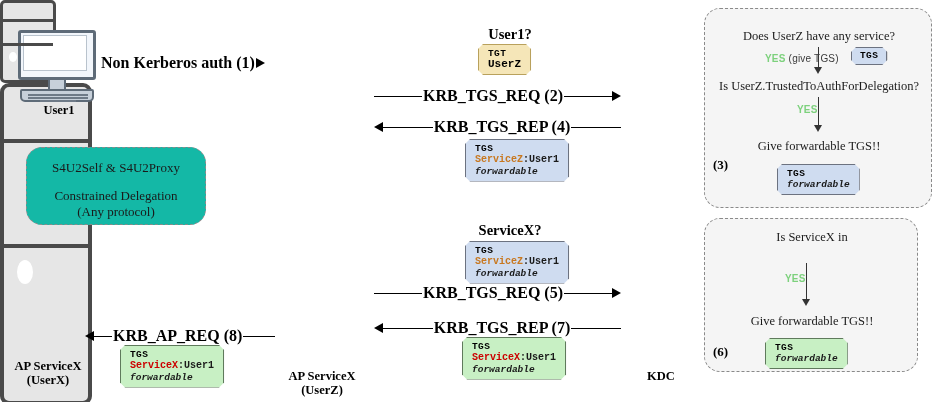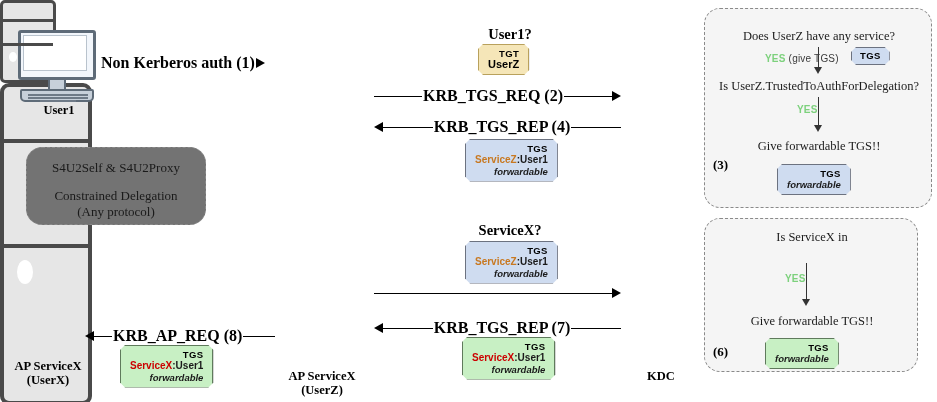--- a/index.html
+++ b/index.html
@@ -111,22 +111,22 @@
     border-top: 5px solid transparent;
     border-bottom: 5px solid transparent;
     flex: 0 0 auto;
   }
   .arrowhead.right { border-left: 9px solid #000; }
   .arrowhead.left  { border-right: 9px solid #000; }
 
   
   .ticket {
     position: relative;
-    text-align: right;
-    font-family: Liberation Sans, sans-serif;
+    text-align: left;
+    font-family: Liberation Mono, monospace;
     padding: 3px 9px 4px 9px;
     box-sizing: border-box;
     border: 1.4px solid #6c7280;
     background: #cfdcf0;
     
     clip-path: polygon(5px 0, calc(100% - 5px) 0, 100% 5px, 100% calc(100% - 5px),
                        calc(100% - 5px) 100%, 5px 100%, 0 calc(100% - 5px), 0 5px);
     filter: drop-shadow(1.5px 2px 0.5px rgba(80,80,80,0.55));
   }
   .ticket.tan   { background: #f5e6b8; border-color: #b9a15c; }
@@ -171,21 +171,21 @@
     white-space: nowrap;
   }
 
   
   .dashbox {
     position: absolute;
     border: 1.5px dashed #8a8a8a;
     border-radius: 16px;
     box-sizing: border-box;
   }
-  #note-s4u { background: #737373; }
+  #note-s4u { background: #14b8a6; }
   .kdc-panel { background: #f5f5f5; }
 
   .note-line {
     text-align: center;
     font-family: "Liberation Serif", serif;
     font-size: 13px;
     color: #1a1a1a;
     line-height: 16px;
     white-space: nowrap;
   }
@@ -323,20 +323,21 @@
 <div class="abs" style="left:465px; top:241px;">
   <div class="ticket blue">
     <div class="t-head">TGS</div>
     <div class="t-princ"><span class="svc-z">ServiceZ</span><span>:</span><span>User1</span></div>
     <div class="t-fwd">forwardable</div>
   </div>
 </div>
 
 <div class="flow" style="left:374px; top:285px; width:247px;">
   <div class="seg"></div>
+  <div class="flow-label">KRB_TGS_REQ (5)</div>
   <div class="seg"></div>
   <div class="arrowhead right"></div>
 </div>
 
 <div class="flow" style="left:374px; top:320px; width:247px;">
   <div class="arrowhead left"></div>
   <div class="seg"></div>
   <div class="flow-label">KRB_TGS_REP (7)</div>
   <div class="seg"></div>
 </div>

